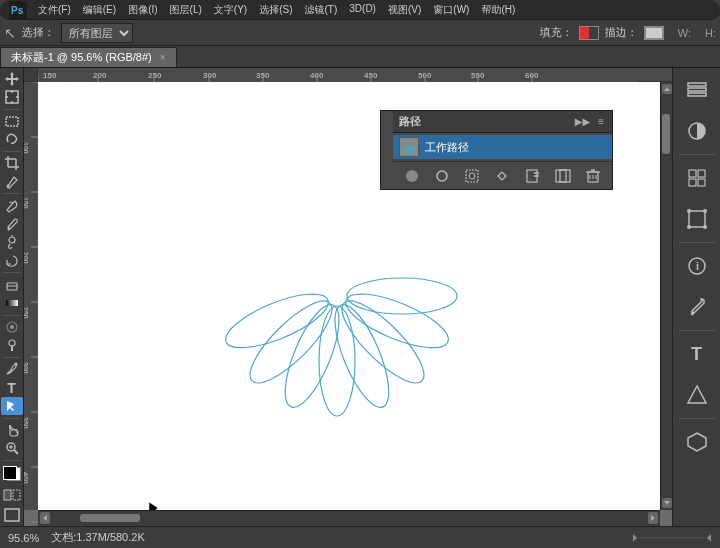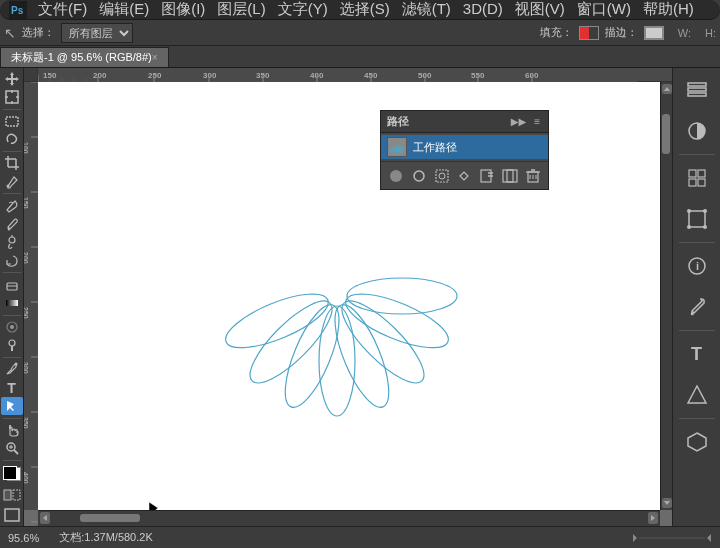--- a/index.html
+++ b/index.html
@@ -29,21 +29,21 @@
       height: 18px;
       margin-right: 6px;
       flex-shrink: 0;
     }
     .menu-items {
       display: flex;
       gap: 2px;
     }
     .menu-item {
       padding: 1px 5px;
-      font-size: 15px;
+      font-size: 10px;
       color: #ccc;
       cursor: pointer;
     }
 
     
     #options-bar {
       height: 26px;
       background: #3c3c3c;
       border-bottom: 1px solid #222;
       display: flex;
@@ -88,21 +88,21 @@
       background: #535353;
       border: 1px solid #222;
       border-bottom: none;
       padding: 2px 10px;
       font-size: 11px;
       color: #ccc;
       cursor: pointer;
       margin-right: 2px;
       display: flex;
       align-items: center;
-      gap: 0;
+      gap: 8px;
       height: 20px;
     }
     .tab.active { background: #646464; color: #fff; }
     .tab-close { font-size: 10px; color: #aaa; cursor: pointer; }
 
     
     #main-layout {
       display: flex;
       height: calc(548px - 20px - 26px - 22px - 22px);
     }
@@ -232,35 +232,36 @@
     }
 
     
     #status-bar {
       height: 22px;
       background: #3c3c3c;
       border-top: 1px solid #222;
       display: flex;
       align-items: center;
       padding: 0 8px;
-      gap: 20px;
+      gap: 12px;
       position: absolute;
       bottom: 0; left: 0; right: 0;
     }
     .status-text { font-size: 11px; color: #ccc; }
 
     
     #path-panel {
       position: absolute;
       top: 110px;
       left: 380px;
-      width: 169px;
+      width: 233px;
       background: #484848;
       border: 1px solid #222;
       z-index: 100;
+      padding-left: 12px;
     }
     .panel-header {
       height: 22px;
       background: #3c3c3c;
       border-bottom: 1px solid #222;
       display: flex;
       align-items: center;
       padding: 0 6px;
       justify-content: space-between;
     }

